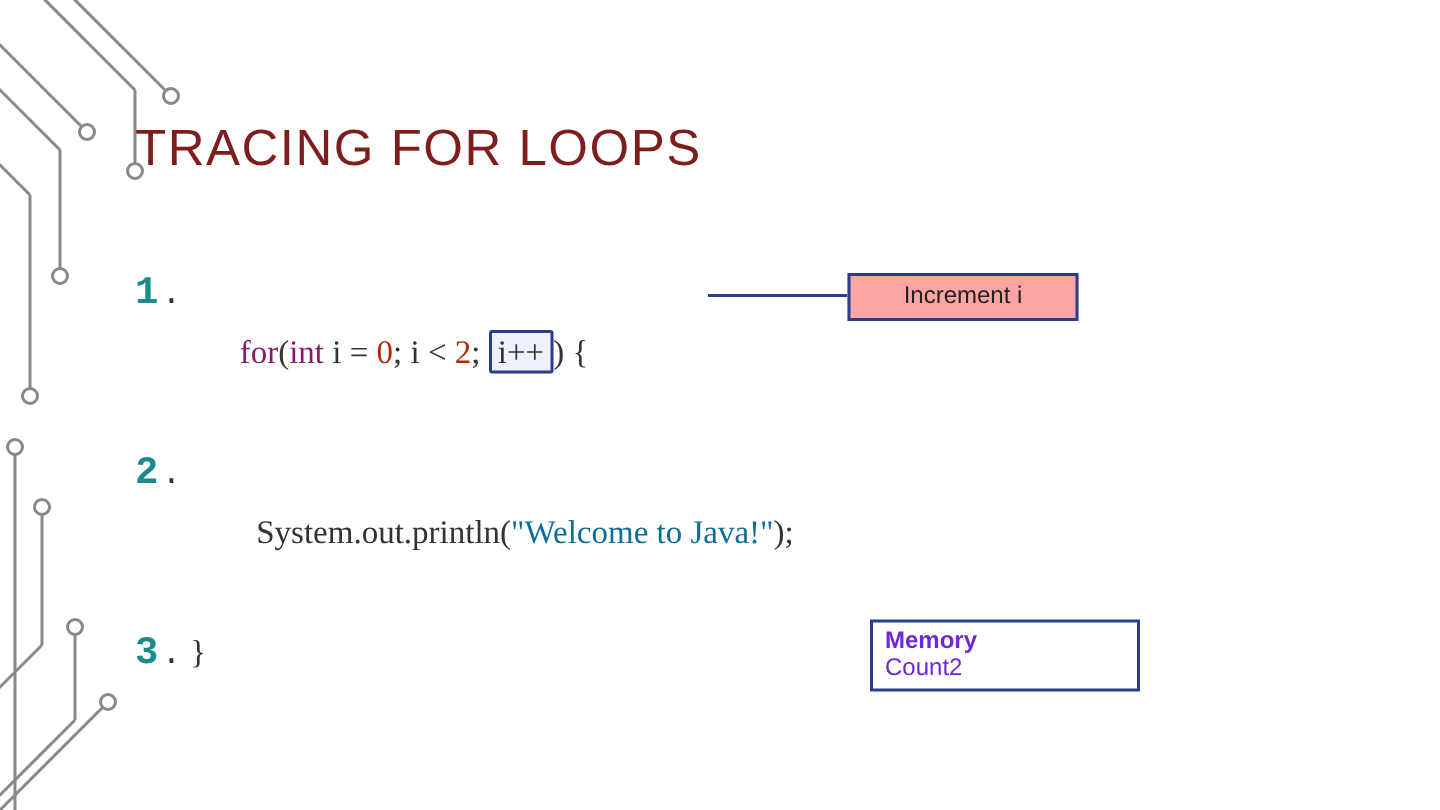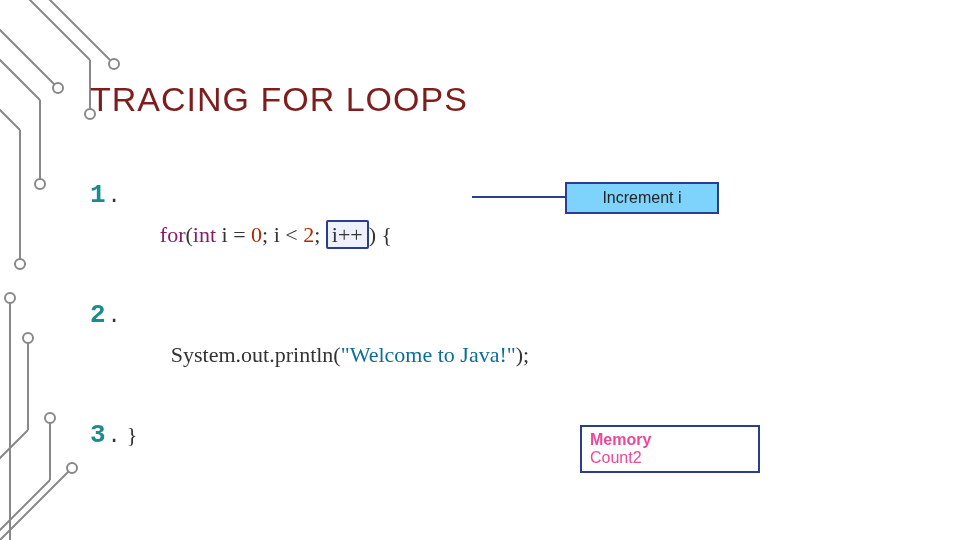--- a/index.html
+++ b/index.html
@@ -7,23 +7,23 @@
   .title{position:absolute;left:90px;top:80px;font-size:34px;letter-spacing:1px;color:#7f1d1d}
   .code{position:absolute;left:90px;top:175px;font-size:22px;line-height:40px}
   .ln{display:flex;align-items:baseline}
   .num{font-family:"Courier New",monospace;font-size:26px;color:#1a8c8c;font-weight:bold;margin-right:2px}
   .dot{font-family:"Courier New",monospace;font-size:22px;color:#333;margin-right:6px}
   .mono{font-family:Liberation Serif, serif;font-size:22px;color:#333;white-space:pre}
   .kw{color:#8a1a6a}
   .lit{color:#b02a00}
   .str{color:#0b6e99}
   .hl{border:2px solid #2a3d8f;border-radius:2px;padding:0 4px;background:#eef0fb}
-  .callout{position:absolute;left:565px;top:182px;width:150px;height:28px;border:2px solid #2a3d8f;background:#7dd3fc;font-size:16px;color:#222;text-align:center;line-height:28px}
+  .callout{position:absolute;left:565px;top:182px;width:150px;height:28px;border:2px solid #2a3d8f;background:#fca5a5;font-size:16px;color:#222;text-align:center;line-height:28px}
   .connector{position:absolute;left:472px;top:196px;width:93px;height:2px;background:#2a3d8f}
-  .mem{position:absolute;left:580px;top:425px;width:160px;border:2px solid #2a3d8f;background:#fff;padding:4px 8px;font-size:16px;color:#ec4899}
+  .mem{position:absolute;left:580px;top:413px;width:160px;border:2px solid #2a3d8f;background:#fff;padding:4px 8px;font-size:16px;color:#6d28d9}
   .mem .hd{font-weight:bold}
   .mem .row{display:flex;justify-content:flex-start}
 </style>
 </head>
 <body>
 
 <svg class="circuit" width="200" height="540">
   <g stroke="#888" stroke-width="2" fill="none">
     <line x1="30" y1="-20" x2="110" y2="60"></line>
     <circle cx="114" cy="64" r="5" fill="#fff"></circle>

